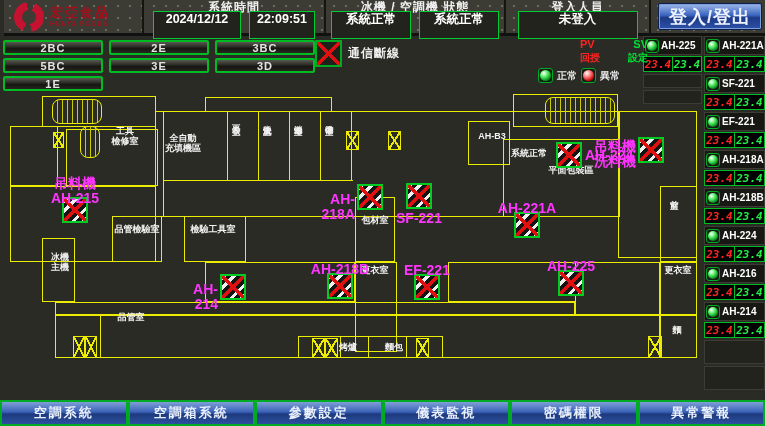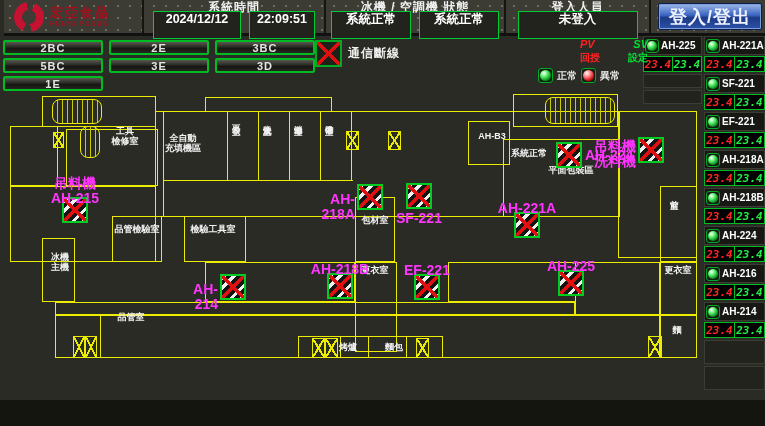--- a/index.html
+++ b/index.html
@@ -55,21 +55,21 @@
 
   
   .commloss{position:absolute;left:315px;top:40px;z-index:5;display:flex;align-items:center;gap:6px;}
   .commloss .cx{width:27px;height:27px;box-sizing:border-box;border:2px solid #00aa22;background:#20201b;
     background-image:
       linear-gradient(to top right,transparent calc(50% - 2px),#e01010 calc(50% - 2px) calc(50% + 2px),transparent calc(50% + 2px)),
       linear-gradient(to bottom right,transparent calc(50% - 2px),#e01010 calc(50% - 2px) calc(50% + 2px),transparent calc(50% + 2px));}
   .commloss span{color:#f0f0f0;font-size:12px;font-weight:bold;letter-spacing:1px;}
   .pvsv{position:absolute;left:580px;top:38px;width:68px;z-index:5;font-weight:bold;}
   .pvsv .r1,.pvsv .r2{display:flex;justify-content:space-between;}
-  .pvsv .r1{font-size:11px;font-style:italic;}
+  .pvsv .r1{font-size:11px;}
   .pvsv .r2{font-size:10px;margin-top:1px;}
   .red-t{color:#ff2222;} .grn-t{color:#00e033;}
   .ledlegend{position:absolute;left:538px;top:68px;z-index:5;display:flex;align-items:center;gap:4px;color:#e8e8e8;font-size:10px;font-weight:bold;}
   .bezel{width:15px;height:15px;box-sizing:border-box;border:1px solid #00aa22;border-radius:3px;background:#141f14;display:flex;align-items:center;justify-content:center;}
   .led{width:11px;height:11px;border-radius:50%;}
   .led.green{background:radial-gradient(circle at 35% 30%,#ffffff,#55ee66 35%,#0a8f1f 70%,#044d10 100%);}
   .led.red{background:radial-gradient(circle at 35% 30%,#ffffff,#ff8080 35%,#cc1111 70%,#5c0606 100%);}
 
   
   #right-panel{position:absolute;left:643px;top:36px;width:122px;height:356px;z-index:4;}
@@ -373,14 +373,22 @@
           <div class="vrow">
             <div class="vcell pv">23.4</div>
             <div class="vcell sv">23.4</div>
           </div>
         </div>
         <div class="slot dots-dark" style="height: 24px;"></div>
         <div class="slot dots-dark" style="height: 24px;"></div>
       </div>
   </div>
 
+  <nav id="bottom-nav">
+      <button class="nav-btn dots-dark">空調系統</button>
+      <button class="nav-btn dots-dark">空調箱系統</button>
+      <button class="nav-btn dots-dark">參數設定</button>
+      <button class="nav-btn dots-dark">儀表監視</button>
+      <button class="nav-btn dots-dark">密碼權限</button>
+      <button class="nav-btn dots-dark">異常警報</button>
+    </nav>
 
 </div>
 
 </body></html>

